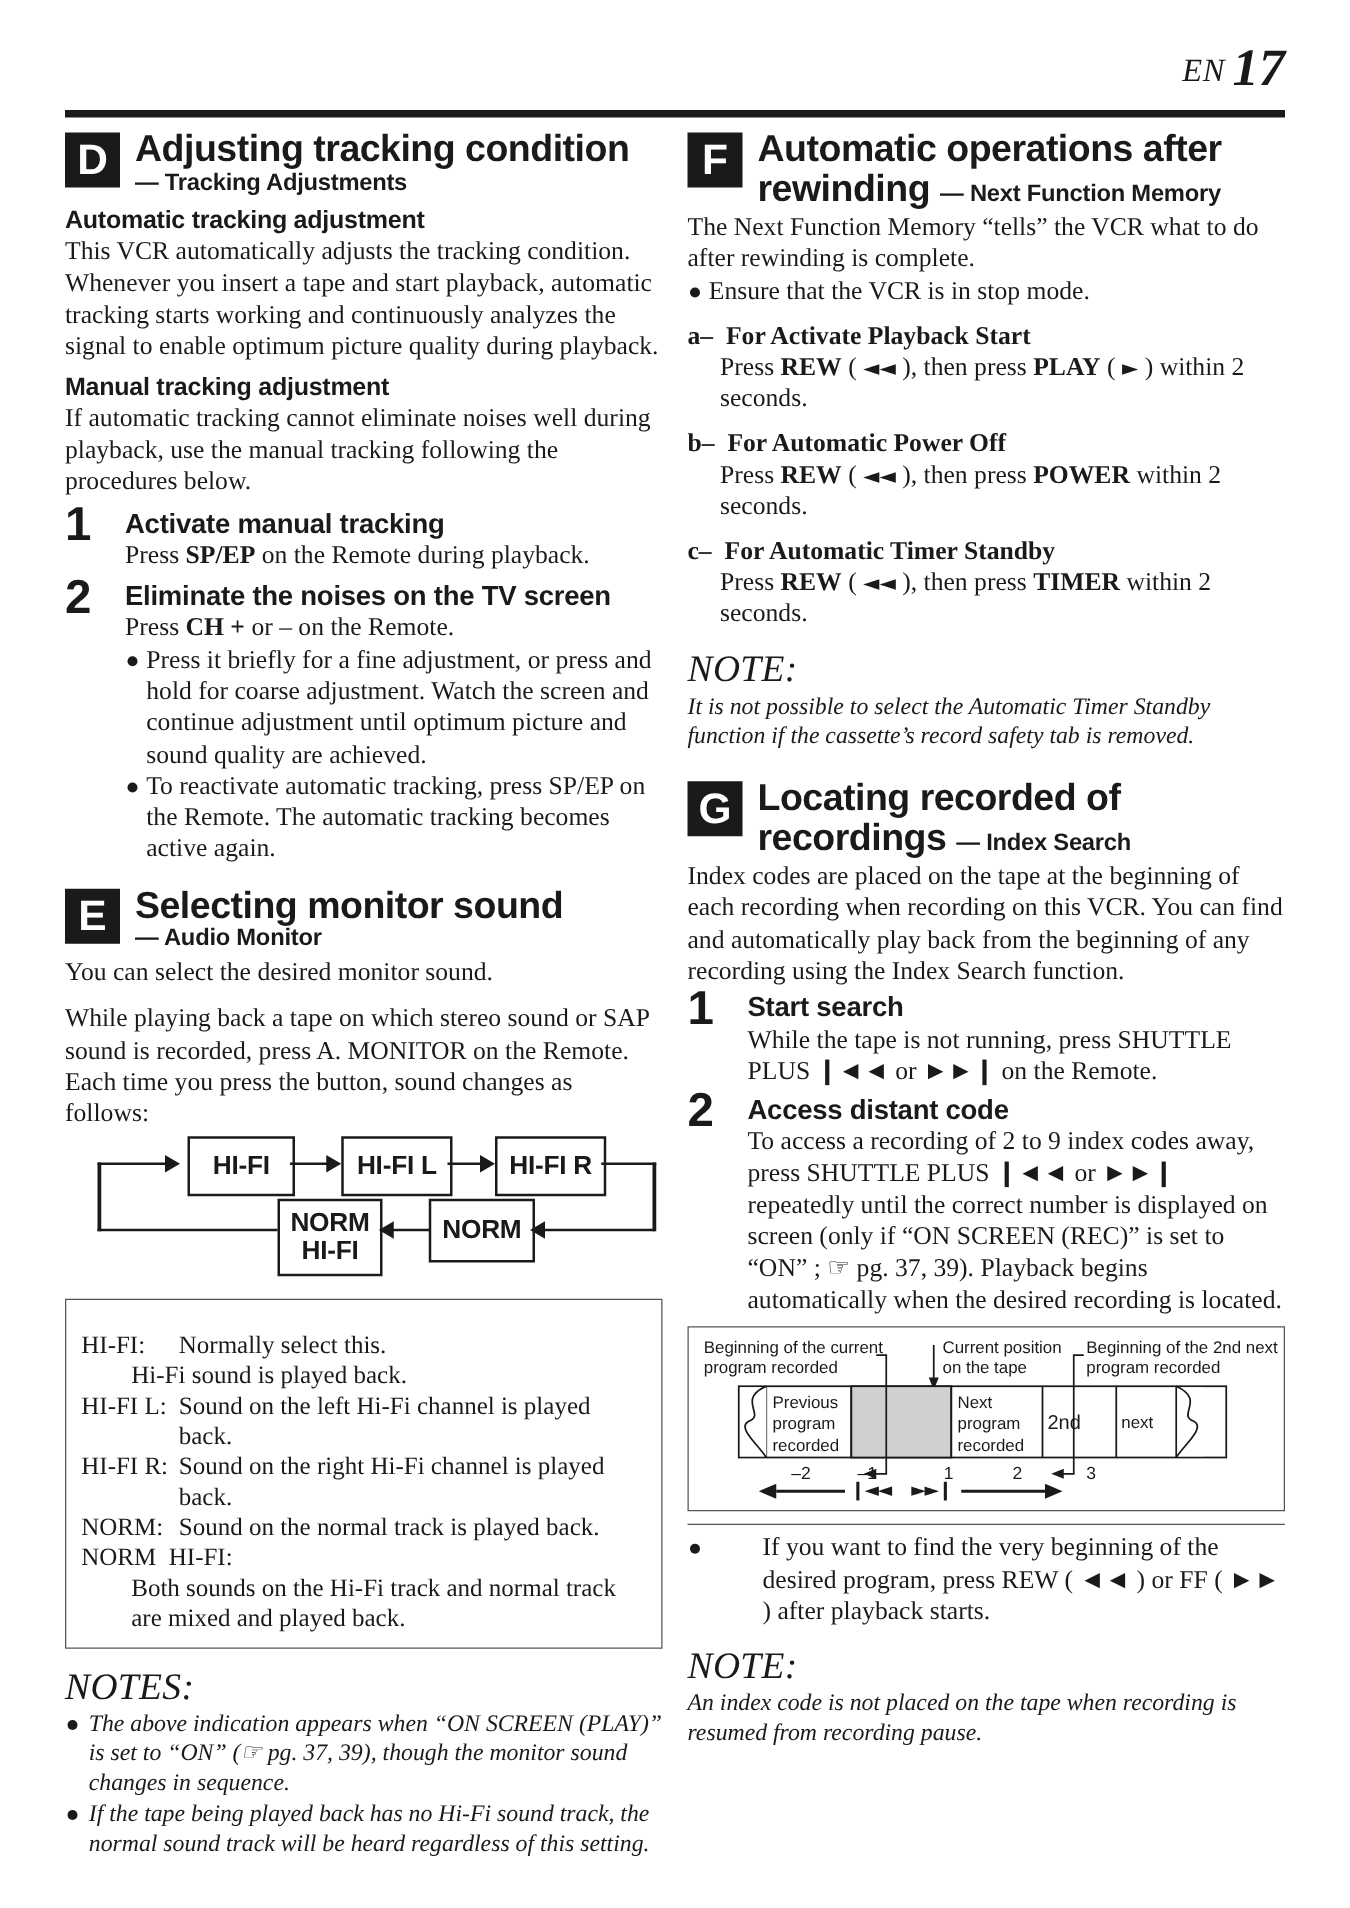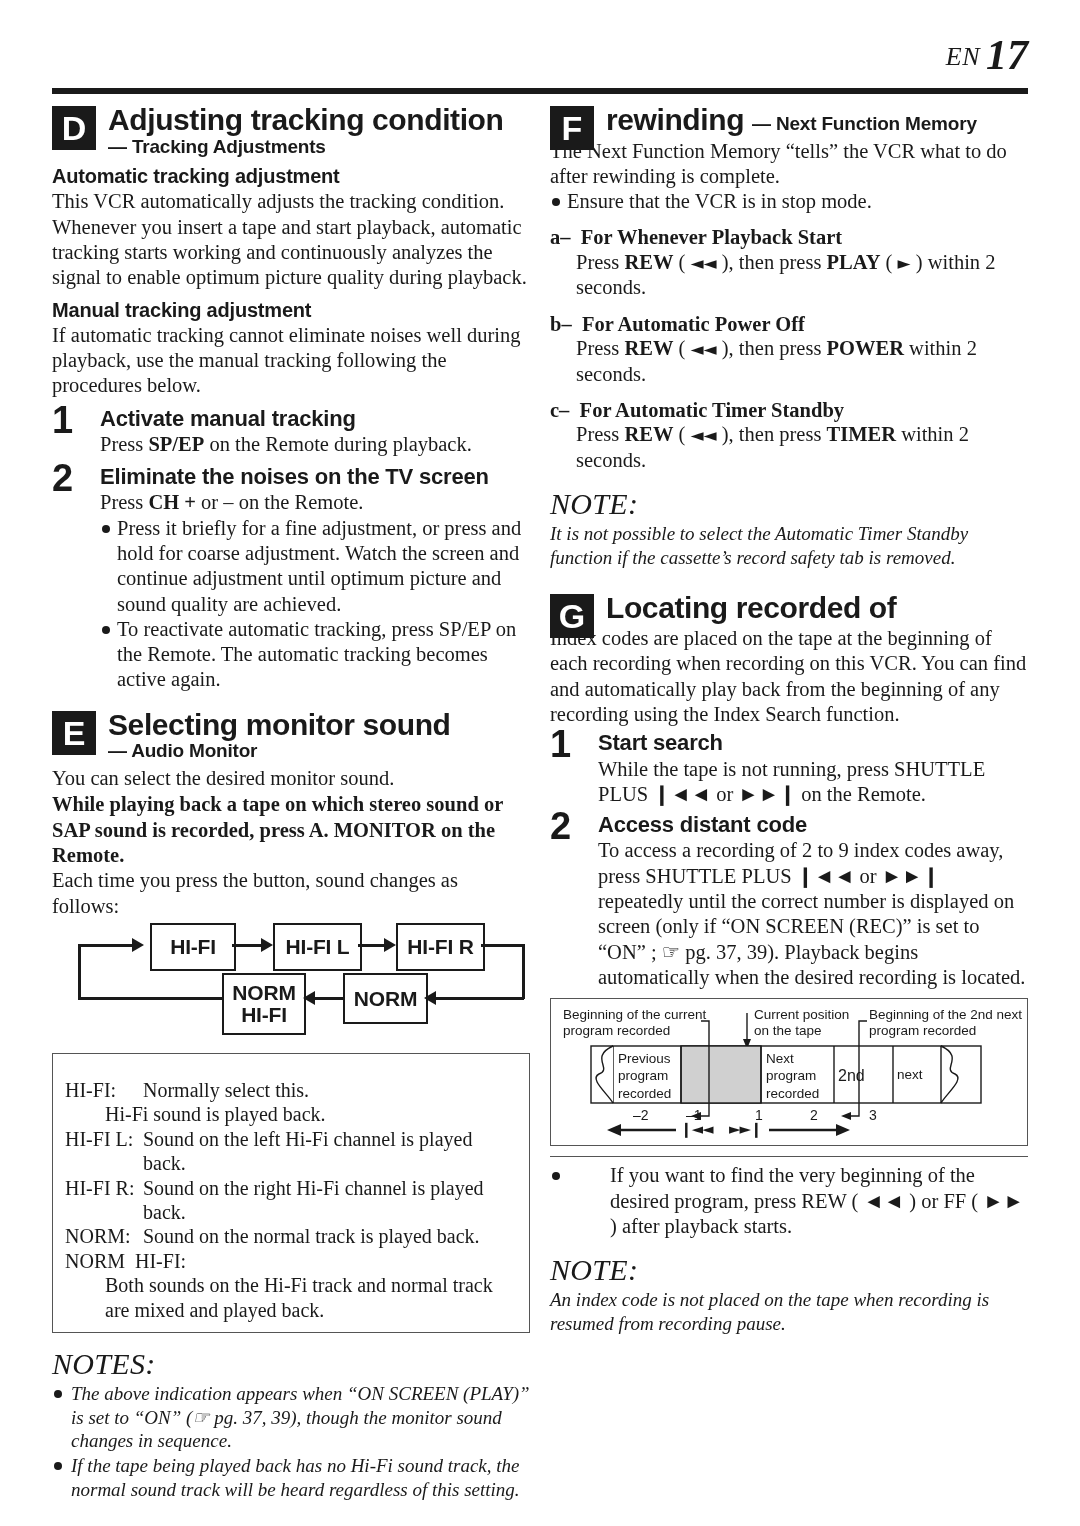--- a/index.html
+++ b/index.html
@@ -200,21 +200,21 @@
 
     <div class="sec" style="margin-top:16px;">
       <div class="badge">E</div>
       <div class="sec-body">
         <div class="sec-title">Selecting monitor sound</div>
         <div class="sec-sub">— Audio Monitor</div>
       </div>
     </div>
 
     <p class="t" style="margin-top:4px;">You can select the desired monitor sound.</p>
-    <p class="t" style="margin-top:1px;font-weight:bold;">While playing back a tape on which stereo sound or SAP sound is recorded, press A. MONITOR on the Remote.</p>
+    <p class="t" style="margin-top:12px;font-weight:normal;">While playing back a tape on which stereo sound or SAP sound is recorded, press A. MONITOR on the Remote.</p>
     <p class="t">Each time you press the button, sound changes as follows:</p>
 
     <div class="flow">
 
       <div class="fbox" style="left:98px;top:0px;width:82px;height:44px;">HI-FI</div>
       <div class="fbox" style="left:221px;top:0px;width:85px;height:44px;">HI-FI L</div>
       <div class="fbox" style="left:344px;top:0px;width:85px;height:44px;">HI-FI R</div>
 
       <div class="fbox" style="left:291px;top:50px;width:81px;height:47px;">NORM</div>
       <div class="fbox" style="left:170px;top:50px;width:80px;height:58px;white-space:pre-line;flex-direction:column;">NORM
@@ -268,32 +268,33 @@
     <div class="note-bul">The above indication appears when “ON SCREEN (PLAY)” is set to “ON” (☞ pg. 37, 39), though the monitor sound changes in sequence.</div>
     <div class="note-bul">If the tape being played back has no Hi-Fi sound track, the normal sound track will be heard regardless of this setting.</div>
 
   </div>
 
   <div class="col col-r">
 
     <div class="sec">
       <div class="badge">F</div>
       <div class="sec-body">
+        <div class="sec-title">Automatic operations after</div>
         <div class="sec-title" style="display:flex;align-items:baseline;gap:8px;">
           <span>rewinding</span>
           <span class="inline-sub">— Next Function Memory</span>
         </div>
       </div>
     </div>
 
     <p class="t" style="margin-top:3px;">The Next Function Memory “tells” the VCR what to do after rewinding is complete.</p>
     <div class="bullet">Ensure that the VCR is in stop mode.</div>
 
     <div class="abc">
-      <div class="abc-h"><span>a–</span>&nbsp;&nbsp;<span>For Whenever Playback Start</span></div>
+      <div class="abc-h"><span>a–</span>&nbsp;&nbsp;<span>For Activate Playback Start</span></div>
       <div class="abc-b">
         <span>Press </span><b>REW</b> (&nbsp;<span class="pgicon">◄◄</span>&nbsp;)<span>, then press </span><b>PLAY</b> (&nbsp;<span class="pgicon">►</span>&nbsp;)<span> within 2 seconds.</span>
       </div>
     </div>
 
     <div class="abc">
       <div class="abc-h"><span>b–</span>&nbsp;&nbsp;<span>For Automatic Power Off</span></div>
       <div class="abc-b">
         <span>Press </span><b>REW</b> (&nbsp;<span class="pgicon">◄◄</span>&nbsp;)<span>, then press </span><b>POWER</b><span> within 2 seconds.</span>
       </div>
@@ -306,20 +307,24 @@
       </div>
     </div>
 
     <div class="notes-h">NOTE:</div>
     <div class="note-txt">It is not possible to select the Automatic Timer Standby function if the cassette’s record safety tab is removed.</div>
 
     <div class="sec" style="margin-top:22px;">
       <div class="badge">G</div>
       <div class="sec-body">
         <div class="sec-title">Locating recorded of</div>
+        <div class="sec-title" style="display:flex;align-items:baseline;gap:8px;">
+          <span>recordings</span>
+          <span class="inline-sub">— Index Search</span>
+        </div>
       </div>
     </div>
 
     <p class="t" style="margin-top:3px;">Index codes are placed on the tape at the beginning of each recording when recording on this VCR. You can find and automatically play back from the beginning of any recording using the Index Search function.</p>
 
     <div class="step" style="margin-top:4px;">
       <div class="step-n">1</div>
       <div class="step-h">Start search</div>
       <div style="font-size:20.5px;line-height:1.235;">While the tape is not running, press SHUTTLE PLUS ❙◄◄ or ►►❙ on the Remote.</div>
     </div>

